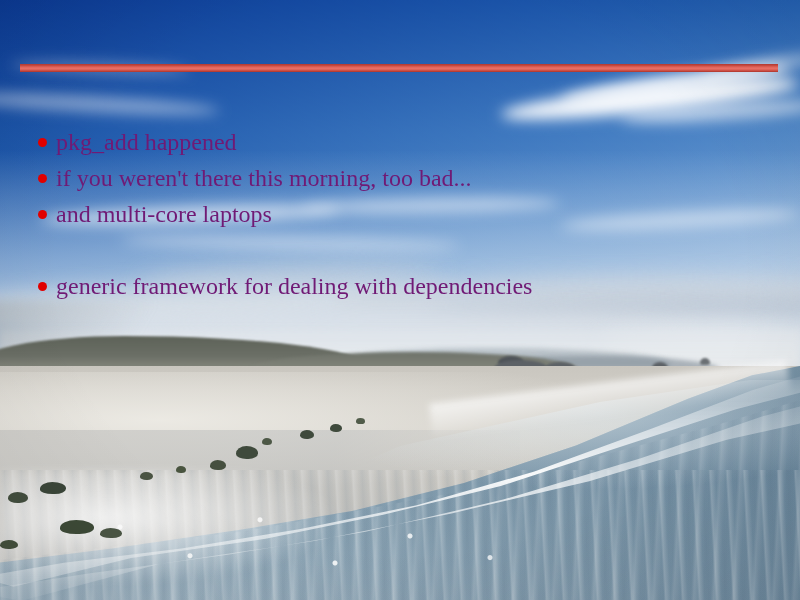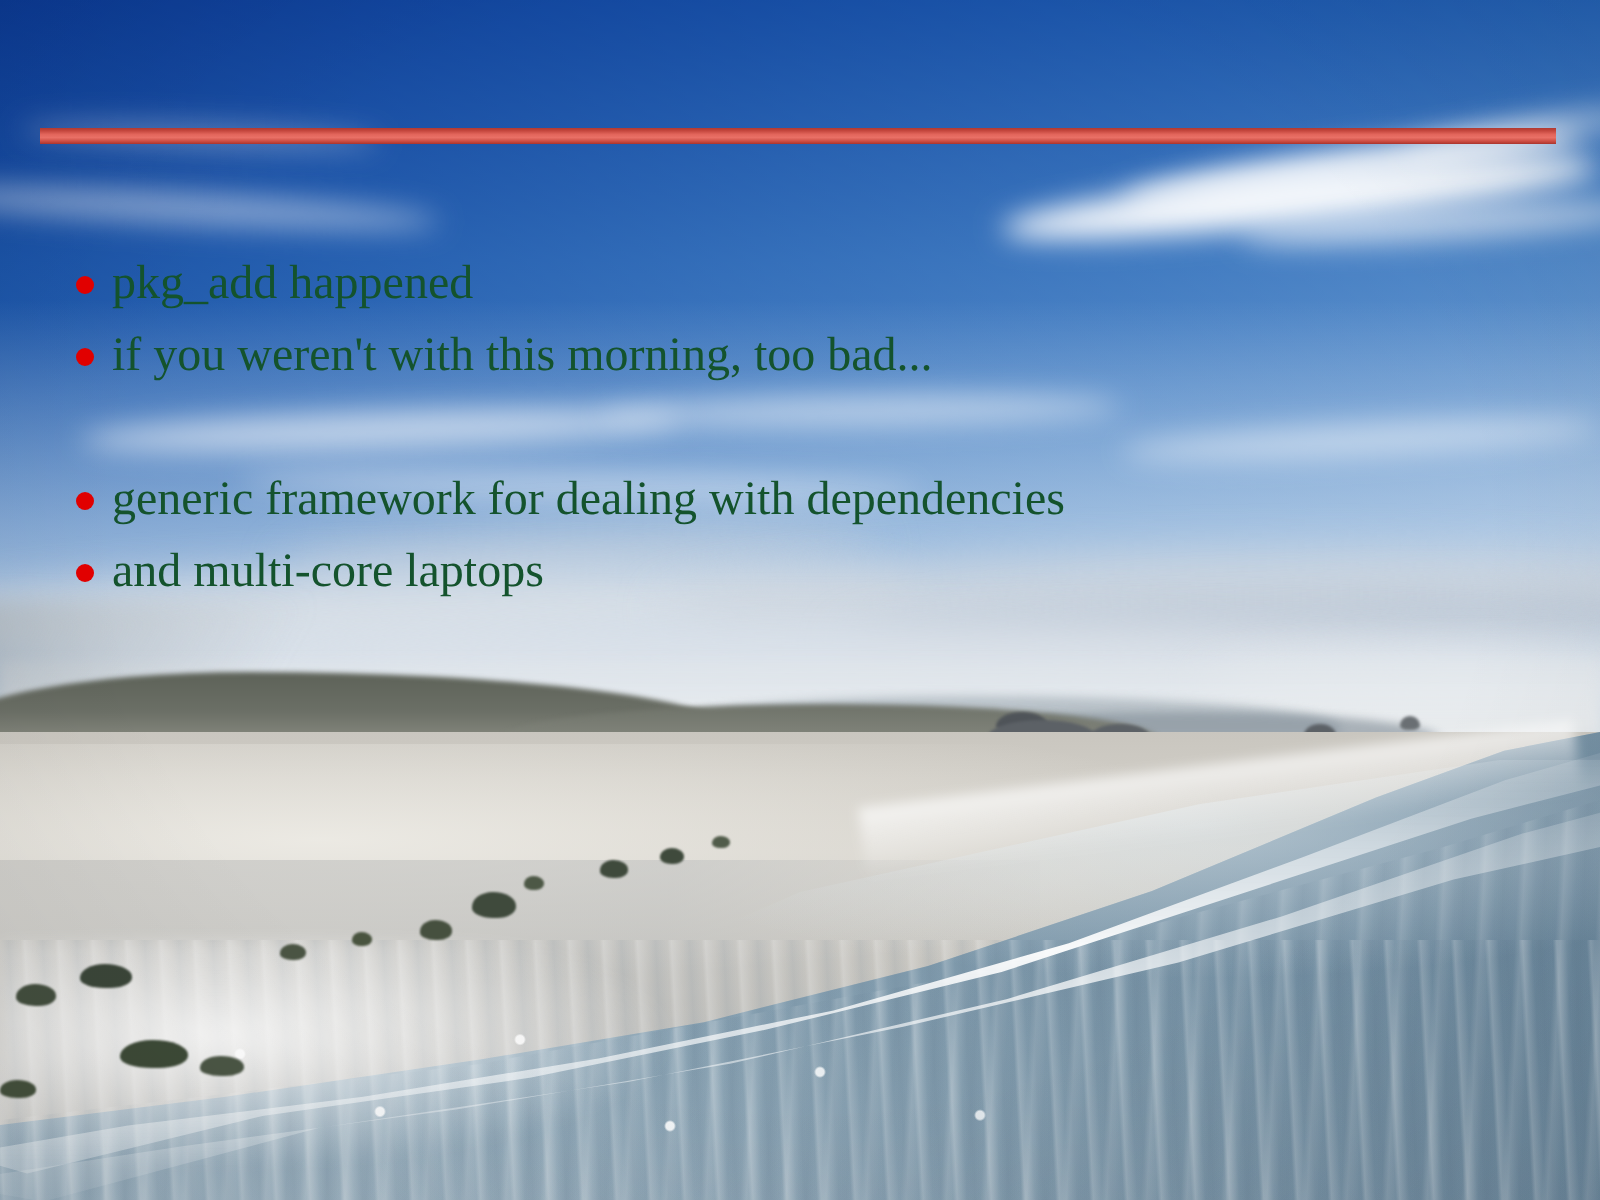--- a/index.html
+++ b/index.html
@@ -223,21 +223,21 @@
     font-weight:bold;font-size:29px;color:#0a0a0a;
     letter-spacing:-0.2px;line-height:1;
   }
   .rule{
     position:absolute;left:20px;top:64px;width:758px;height:8px;
     background:linear-gradient(to bottom,#b03a32 0%,#c0433a 14%,#e2655b 40%,#e97066 60%,#c8483e 86%,#a8352d 100%);
   }
   .bullets{position:absolute;left:30px;top:124px;width:740px;}
   .bullet{
     position:relative;min-height:36px;padding-left:26px;
-    font-size:24px;color:#14532d;line-height:36px;white-space:nowrap;
+    font-size:24px;color:#701a75;line-height:36px;white-space:nowrap;
   }
   .bullet .dot{
     position:absolute;left:8px;top:14px;width:9px;height:9px;
     border-radius:50%;background:#e10000;
   }
   .bullet.gap{margin-top:36px;}
 </style>
 </head>
 <body>
 
@@ -317,25 +317,25 @@
 
   <div class="rule"></div>
 
   <div class="bullets">
     <div class="bullet">
       <span class="dot"></span>
       <span>pkg_add happened</span>
     </div>
     <div class="bullet">
       <span class="dot"></span>
-      <span>if you weren't with this morning, too bad...</span>
+      <span>if you weren't there this morning, too bad...</span>
+    </div>
+    <div class="bullet">
+      <span class="dot"></span>
+      <span>and multi-core laptops</span>
     </div>
     <div class="bullet gap">
       <span class="dot"></span>
       <span>generic framework for dealing with dependencies</span>
     </div>
-    <div class="bullet">
-      <span class="dot"></span>
-      <span>and multi-core laptops</span>
-    </div>
   </div>
 
 </div>
 
 </body></html>

